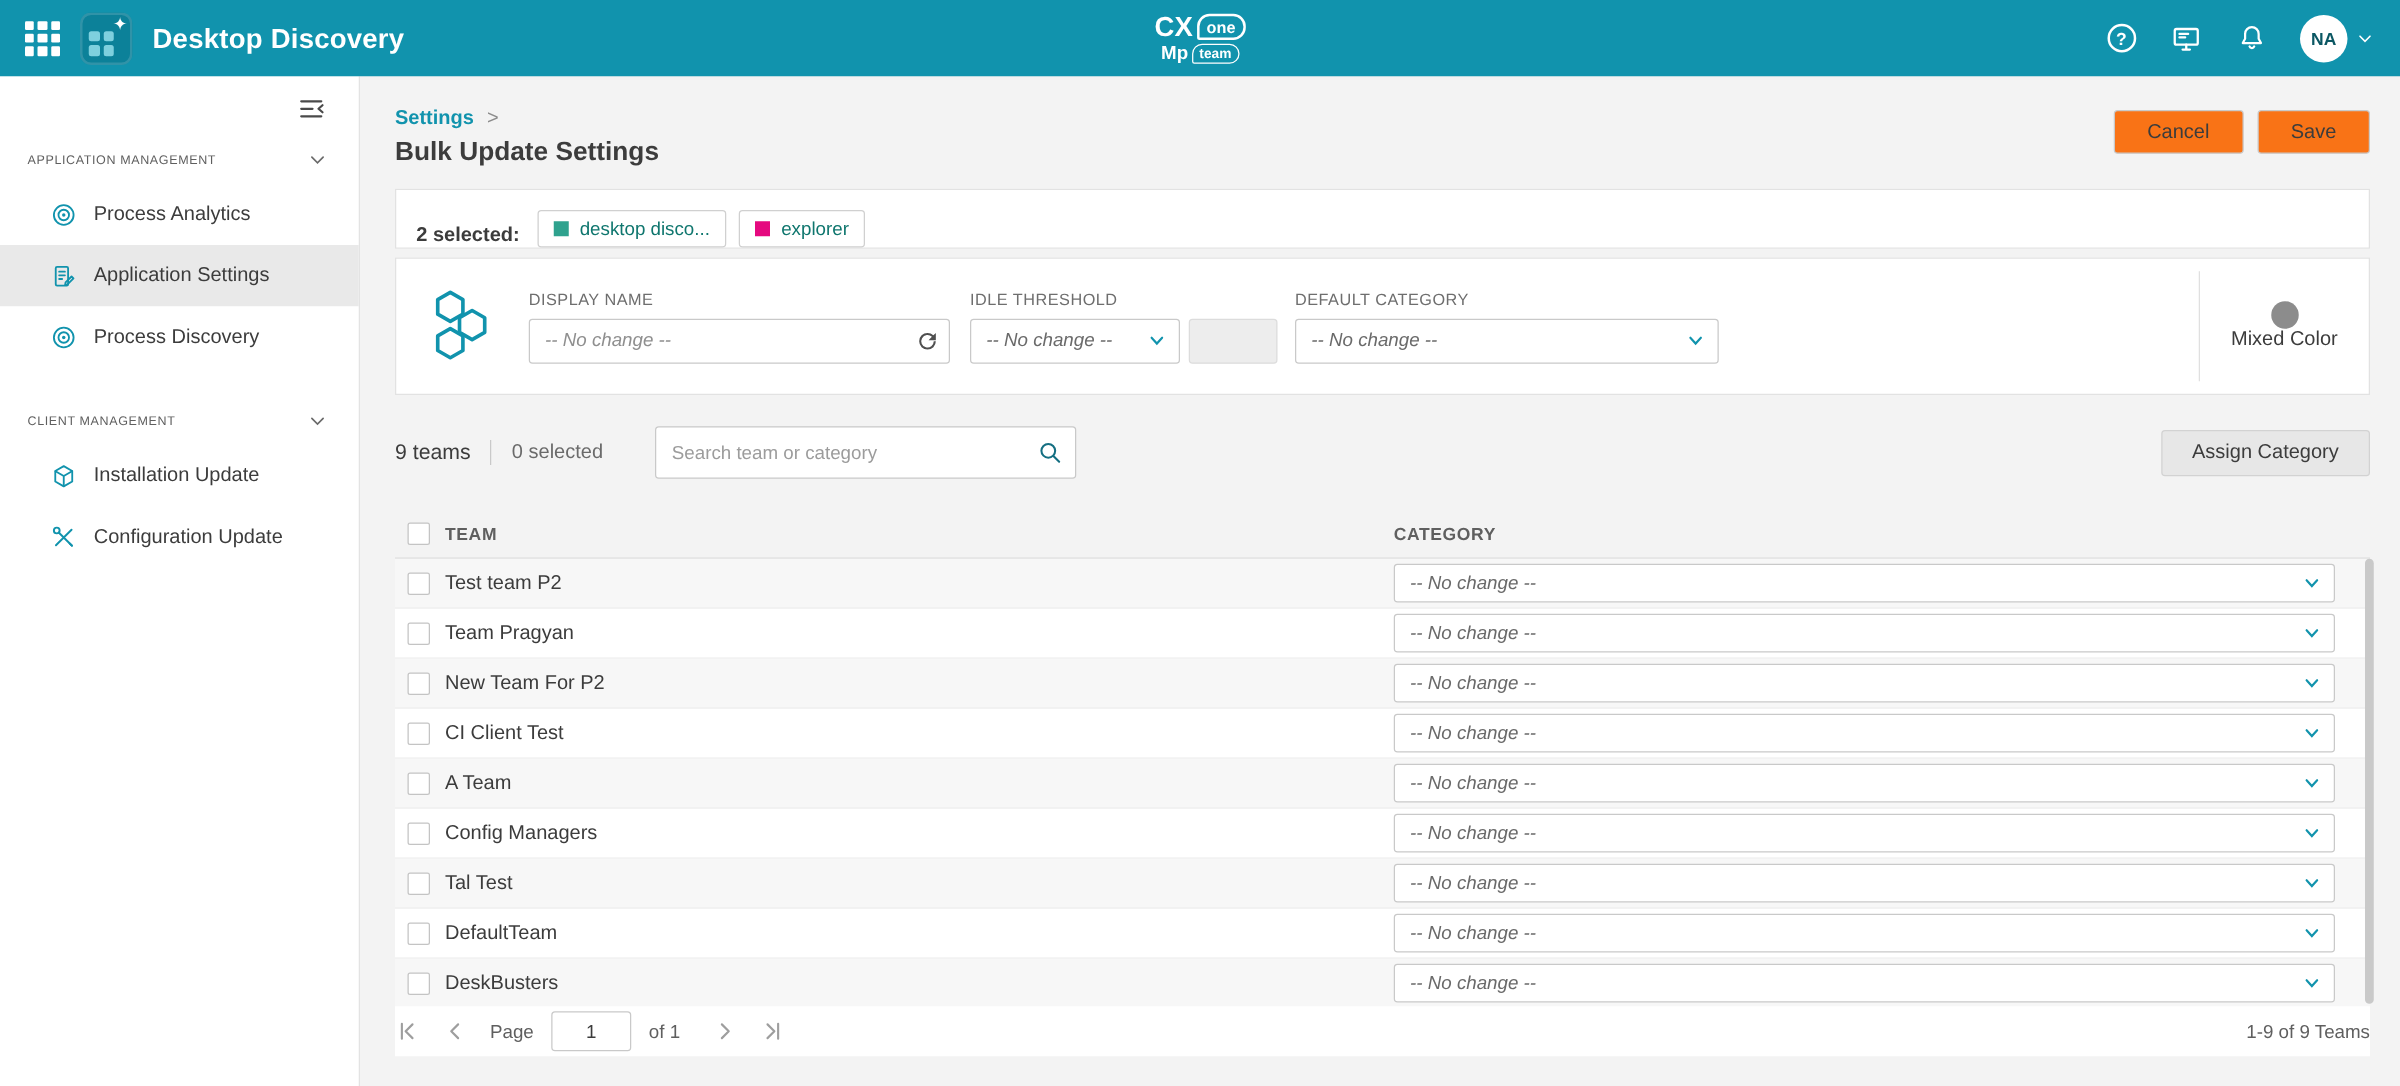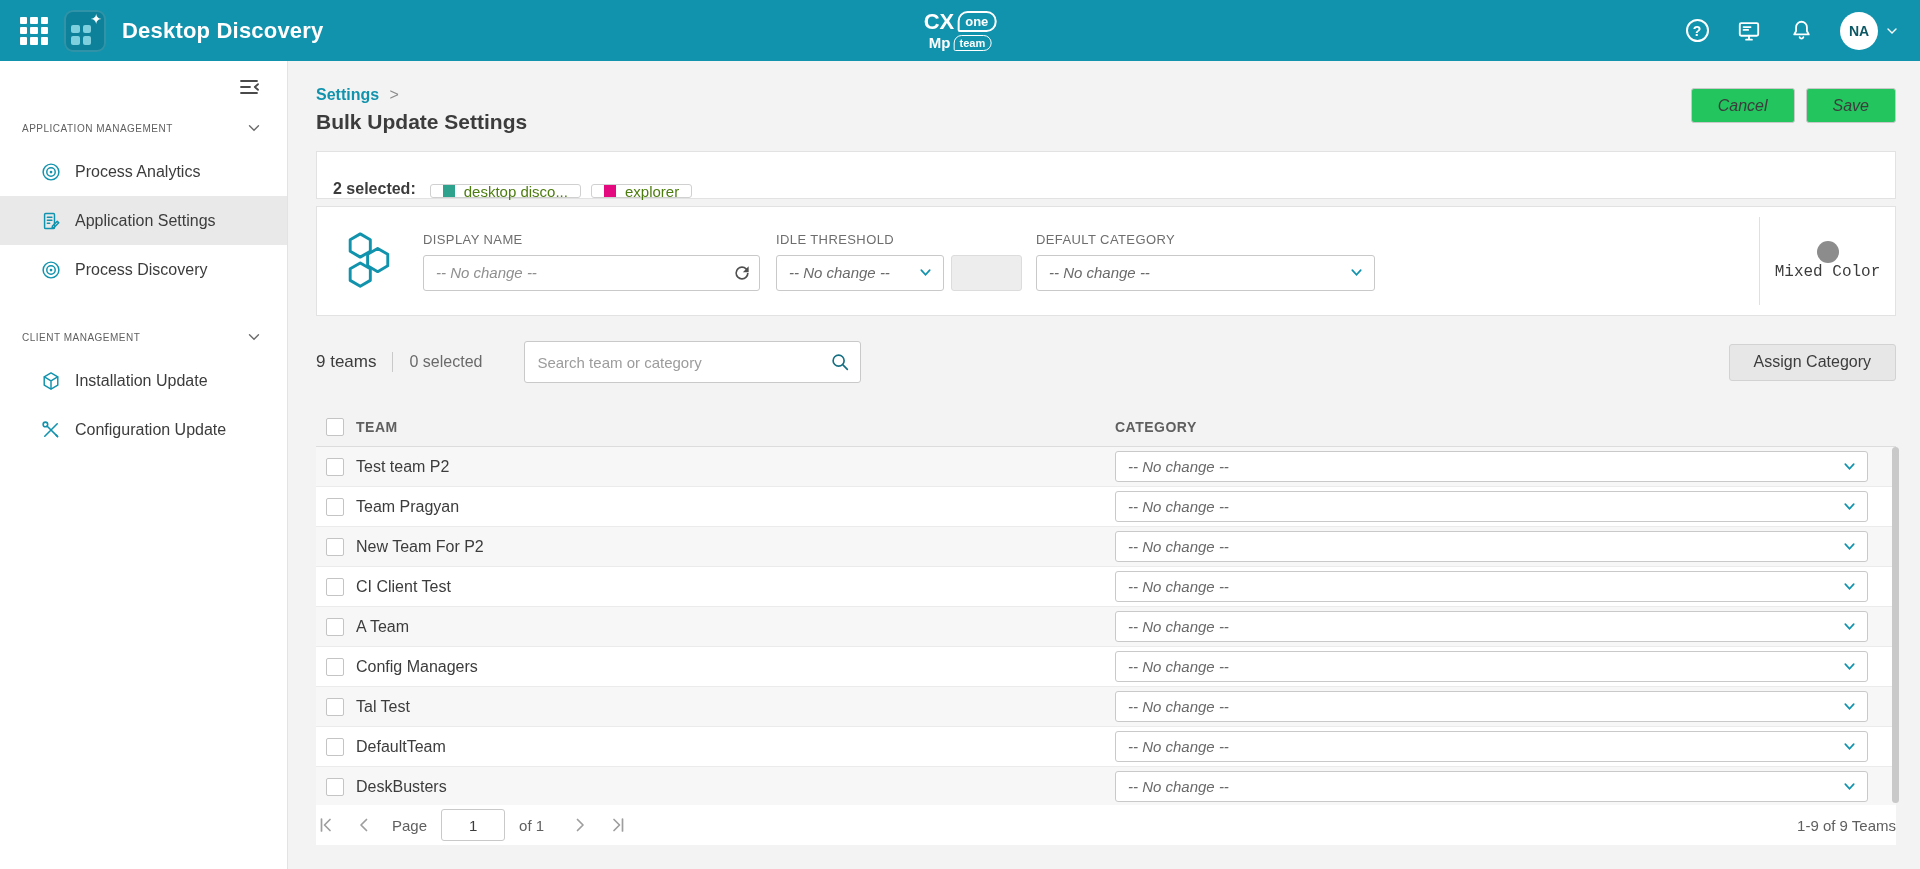--- a/index.html
+++ b/index.html
@@ -74,32 +74,32 @@
     position:absolute; left:288px; top:61px; right:0; bottom:0;
     padding:24px 24px 0 28px;
   }
   .page-head{ display:flex; justify-content:space-between; align-items:flex-start; }
   .breadcrumb-row{ font-size:16px; line-height:20px; }
   .breadcrumb-link{ color:var(--accent); font-weight:bold; cursor:pointer; }
   .breadcrumb-sep{ color:#8c8c8c; margin-left:6px; font-weight:normal; }
   .page-title{ font-size:21px; line-height:26px; font-weight:bold; color:#3c3c3c; margin-top:4px; }
   .head-buttons{ display:flex; gap:11px; margin-top:3px; }
   .btn{
-    height:35px; padding:0 26px; background:#22c55e; border:1px solid #c9c9c9; border-radius:3px;
-    font-size:16px; color:#3c3c3c; font-family:inherit; cursor:pointer;font-style:italic;
+    height:35px; padding:0 26px; background:#f97316; border:1px solid #c9c9c9; border-radius:3px;
+    font-size:16px; color:#3c3c3c; font-family:inherit; cursor:pointer;
   }
 
   .card{ background:#fff; border:1px solid #e2e2e2; }
 
   .selection-card{ margin-top:16px; height:48px; display:flex; align-items:flex-end; gap:14px; padding:0 16px; }
   .selection-label{ font-size:16px; font-weight:bold; color:#3c3c3c; }
   .chips{ display:flex; gap:10px; }
   .chip{
     display:flex; align-items:center; gap:9px; border:1px solid #d0d0d0; border-radius:3px;
-    height:14px; padding:0 12px; font-size:15px; color:#4d7c0f; background:#fff; cursor:pointer;
+    height:30px; padding:0 12px; font-size:15px; color:#0f766e; background:#fff; cursor:pointer;
   }
   .chip-square{ width:12px; height:12px; }
 
   .bulk-card{ margin-top:7px; height:110px; display:flex; align-items:center; padding-left:20px; position:relative; }
   .hex-icon{ line-height:0; margin-right:24px; }
   .fields{ display:flex; align-items:flex-start; }
   .field label{ display:block; font-size:13px; color:#6e6e6e; letter-spacing:.4px; margin-bottom:8px; }
   .field-display{ width:337px; margin-right:16px; }
   .input-wrap{ position:relative; width:100%; height:36px; }
   .text-input{
@@ -114,21 +114,21 @@
     height:36px; border:1px solid #c9c9c9; border-radius:3px; background:#fff;
     display:flex; align-items:center; justify-content:space-between;
     padding:0 10px 0 12px; cursor:pointer;
   }
   .select-value{ font-style:italic; color:#6a6a6a; font-size:15px; white-space:nowrap; overflow:hidden; }
   .idle-select{ width:168px; }
   .disabled-box{ width:71px; height:36px; background:#ededed; border:1px solid #dcdcdc; border-radius:3px; margin-left:7px; }
   .category-select{ width:339px; }
   .mixed{
     position:absolute; right:0; top:10px; bottom:10px; width:136px; border-left:1px solid #e0e0e0;
-    display:flex; flex-direction:column; align-items:center; justify-content:center; gap:0;font-family:Liberation Mono, monospace;
+    display:flex; flex-direction:column; align-items:center; justify-content:center; gap:0;
   }
   .mixed-circle{ width:22px; height:22px; border-radius:50%; }
   .mixed-label{ font-size:16px; color:#3c3c3c; }
 
   
   .teams-toolbar{ margin-top:25px; height:42px; display:flex; align-items:center; }
   .teams-count{ font-size:17px; color:#3c3c3c; }
   .vdiv{ width:1px; height:20px; background:#c9c9c9; margin:0 16px; }
   .teams-selected{ font-size:16px; color:#6a6a6a; }
   .search-wrap{ position:relative; width:337px; height:42px; margin-left:42px; }

